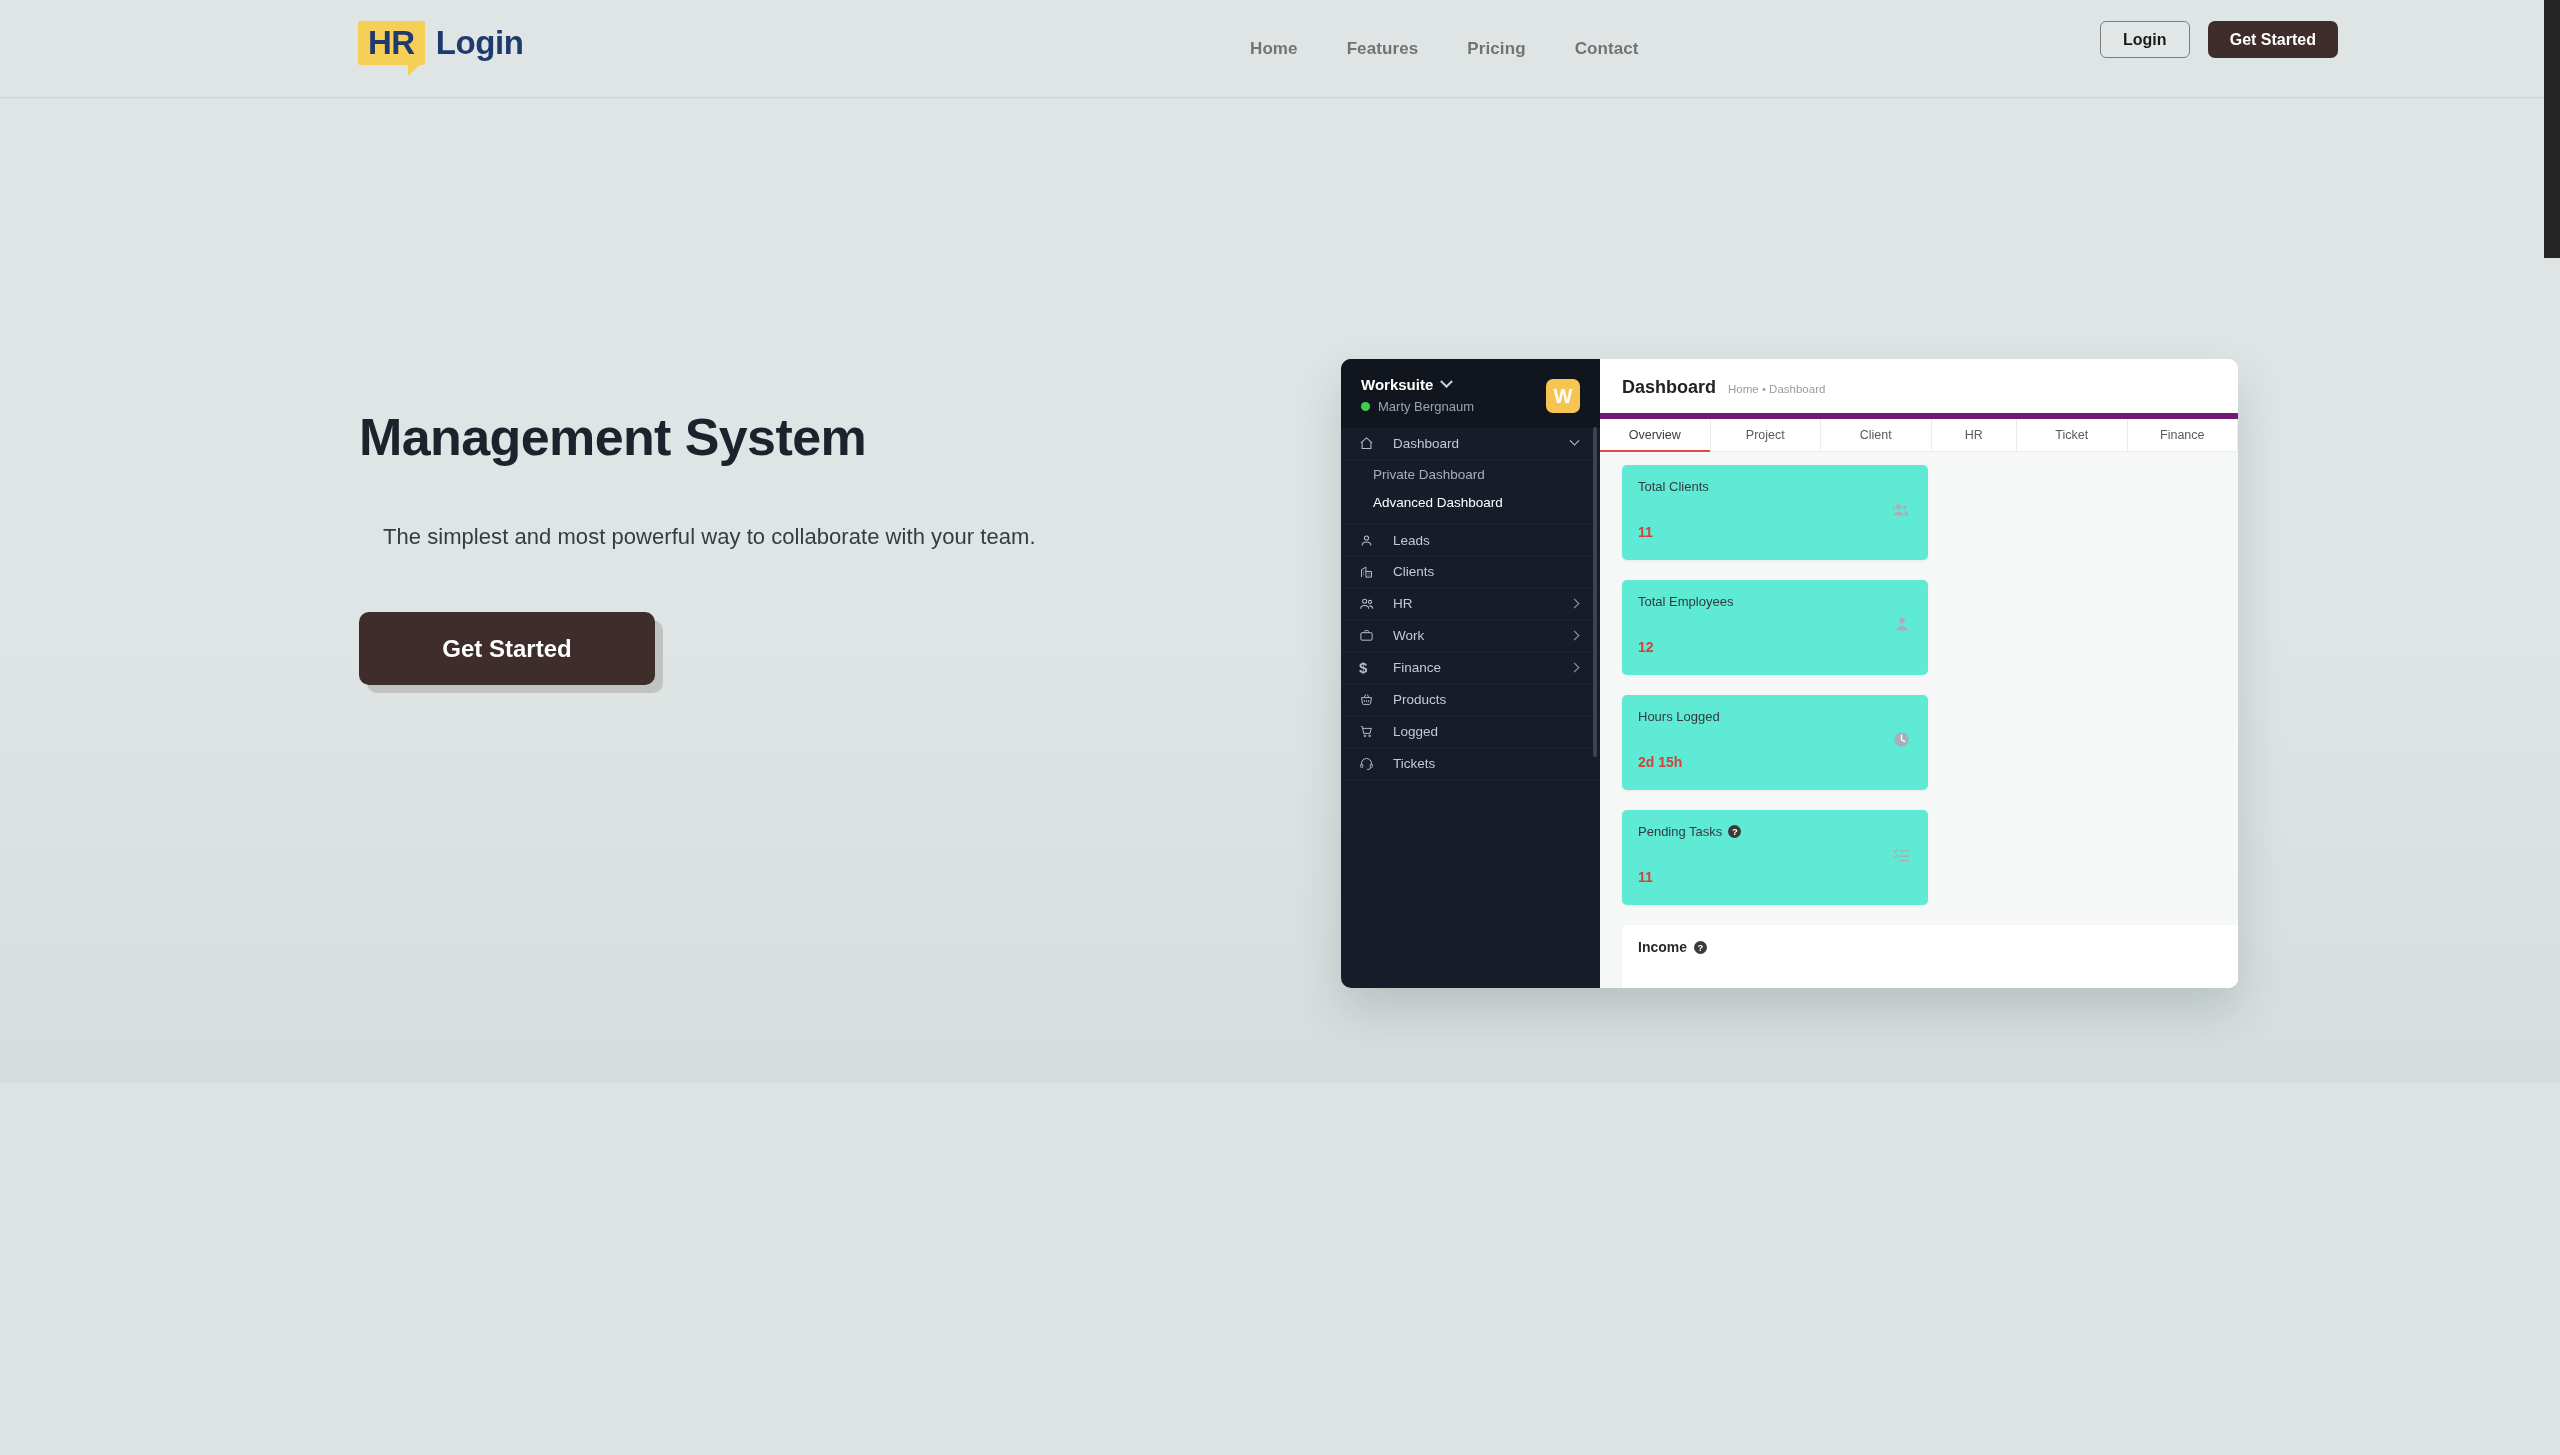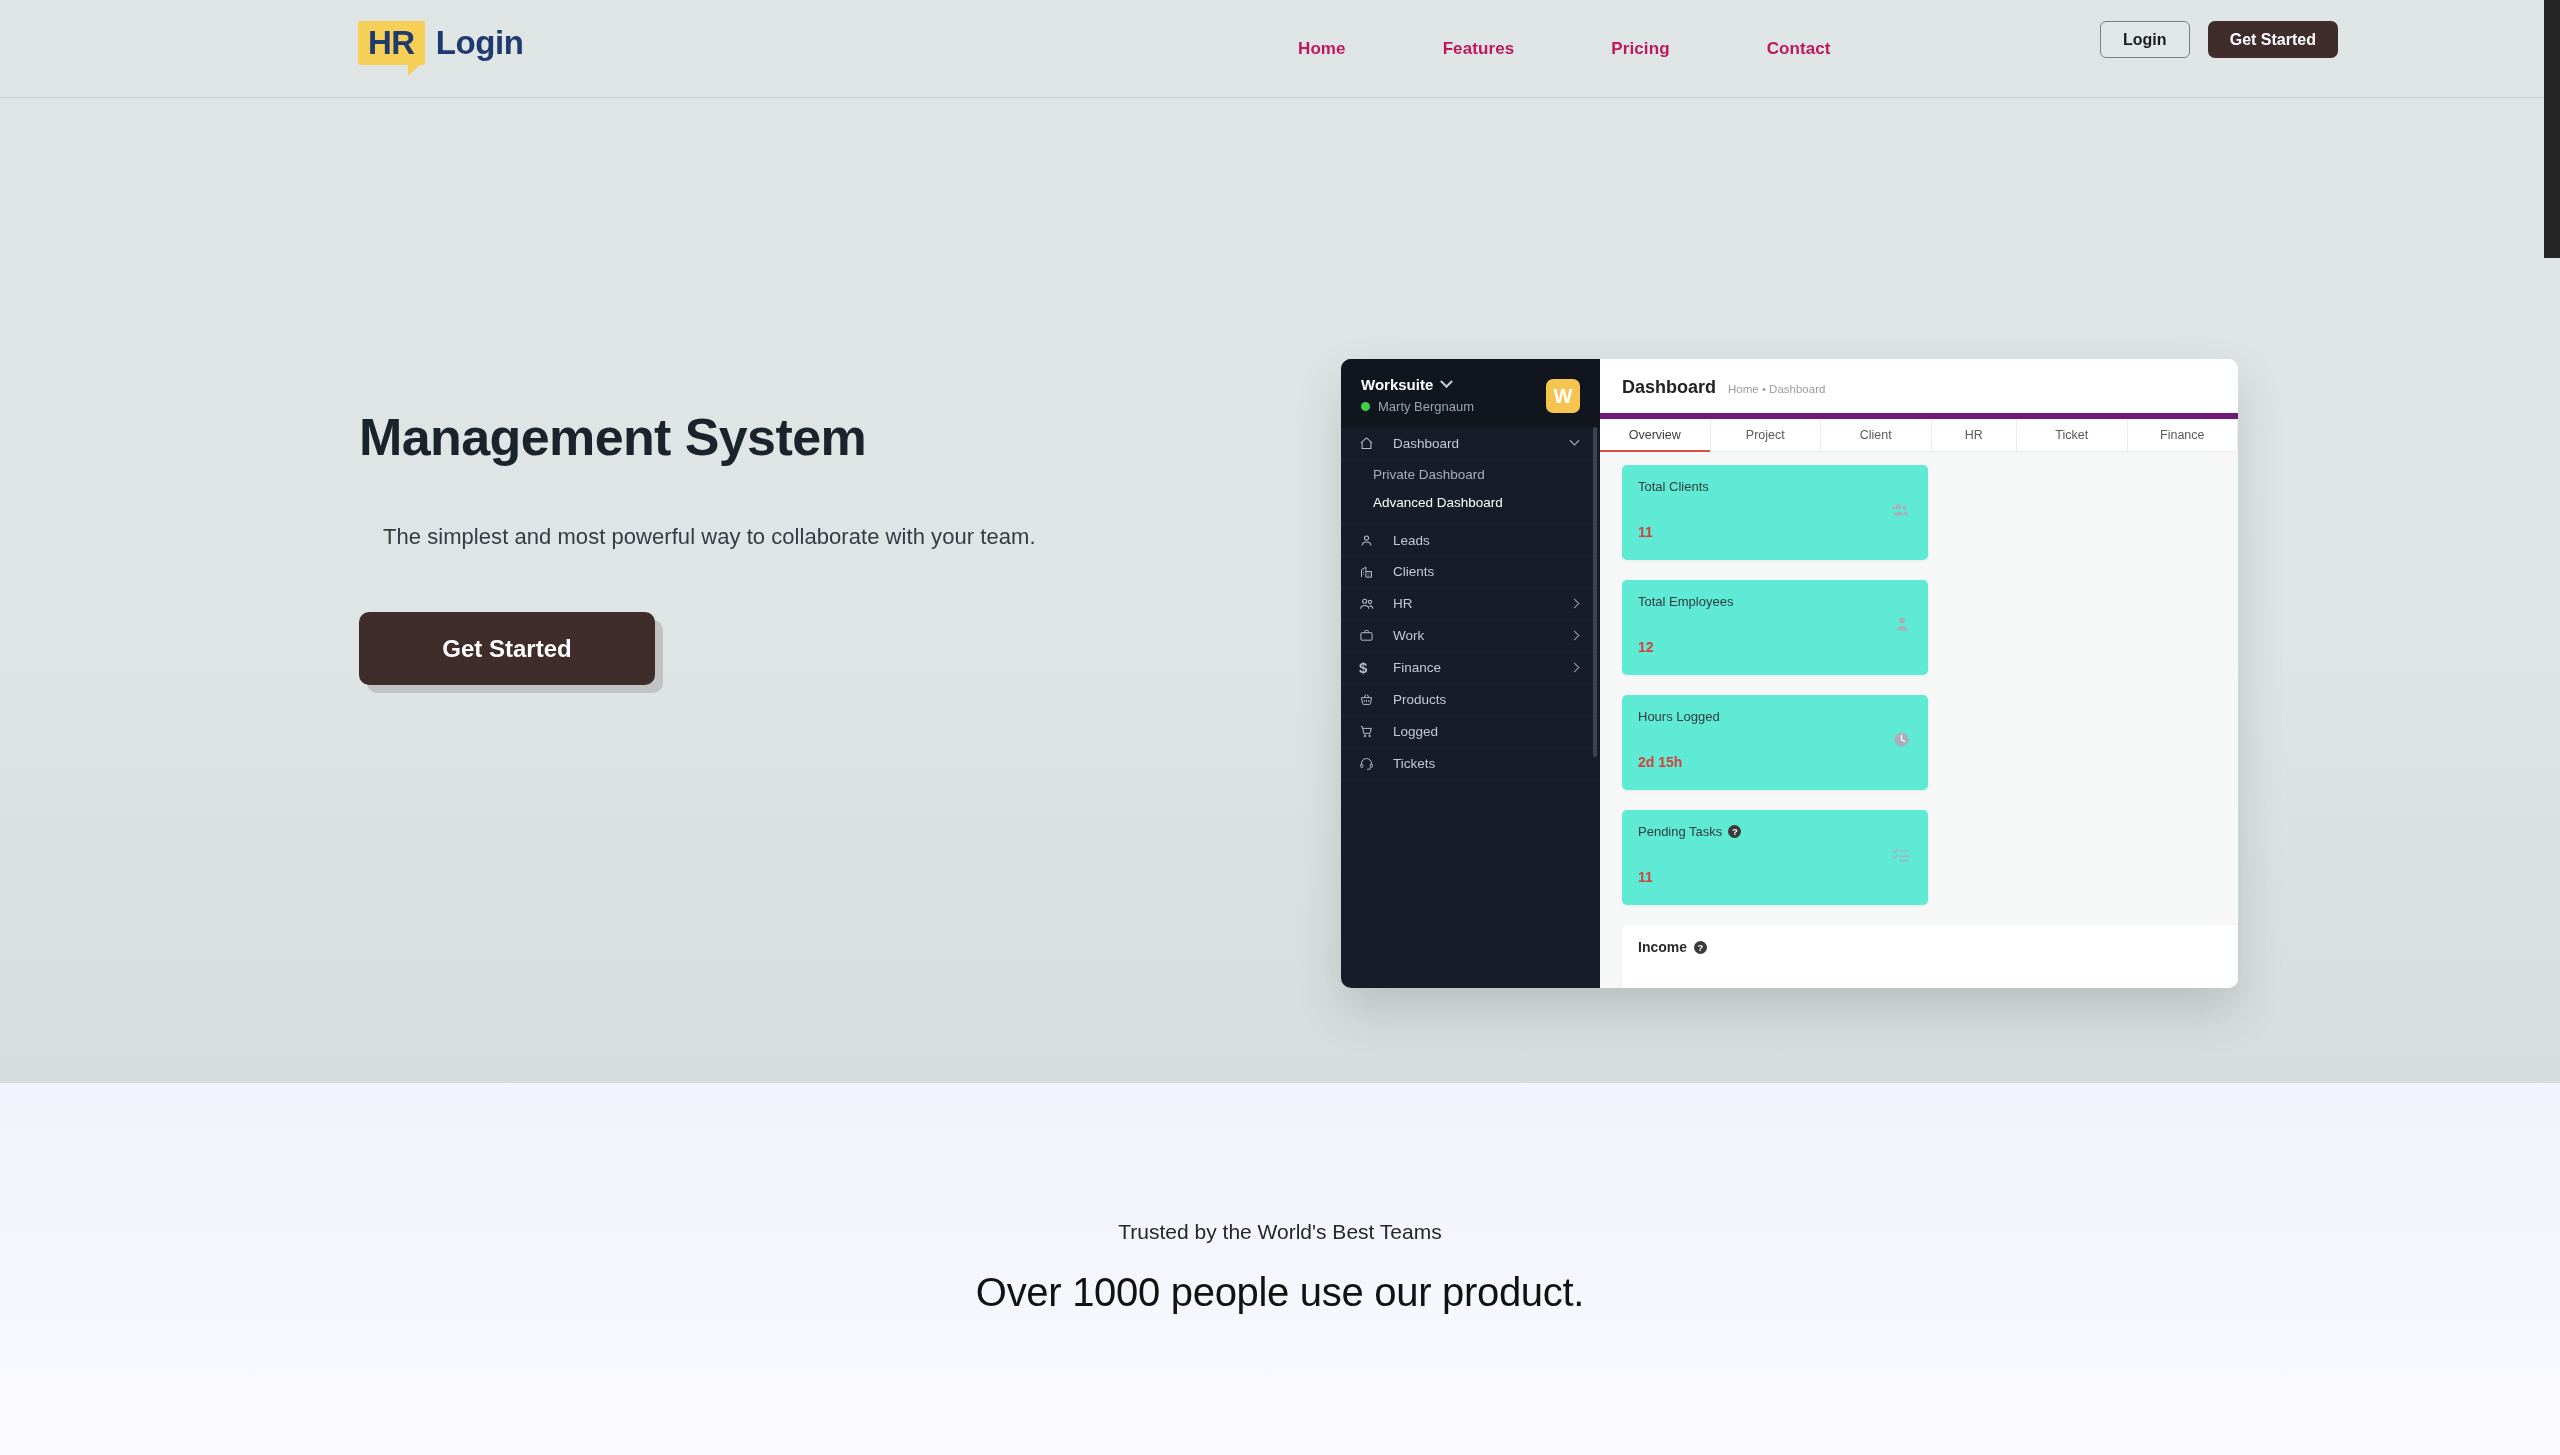--- a/index.html
+++ b/index.html
@@ -32,21 +32,21 @@
     border-left: 13px solid #f6cf56;
     border-bottom: 12px solid transparent;
   }
   .brand-word {
     color: #1e3a6e; font-size: 33px; font-weight: 600;
     margin-left: 11px; letter-spacing: -0.4px;
   }
 
   .nav { position: absolute; left: 1250px; top: 0; height: 98px; display: flex; align-items: center; gap: 49px; }
   .nav a {
-    color: #be185d; font-size: 17px; font-weight: 600; text-decoration: none; letter-spacing: 0.1px; margin-left: 48px;
+    color: #737373; font-size: 17px; font-weight: 600; text-decoration: none; letter-spacing: 0.1px;
   }
   .header-actions { position: absolute; right: 222px; top: 21px; display: flex; align-items: center; gap: 18px; }
   .btn-login {
     width: 90px; height: 37px; border: 1px solid #7d7d7d; border-radius: 6px;
     background: #e1e7e7; color: #1b1b1b; font-size: 16px; font-weight: 600;
     display: flex; align-items: center; justify-content: center; cursor: pointer;
   }
   .btn-getstarted-sm {
     height: 37px; padding: 0 22px; border-radius: 7px; border: none;
     background: #3e2d2b; color: #ffffff; font-size: 16px; font-weight: 600;
@@ -409,19 +409,15 @@
               
               
               
             </div>
           </div>
         </div>
       </div>
     </div>
   </div>
 
-  <div class="trusted">
-    <div class="trusted-kicker">Trusted by the World's Best Teams</div>
-    <div class="trusted-head">Over 1000 people use our product.</div>
-  </div>
 
   <div class="page-scroll"></div>
 </div>
 
 </body></html>

